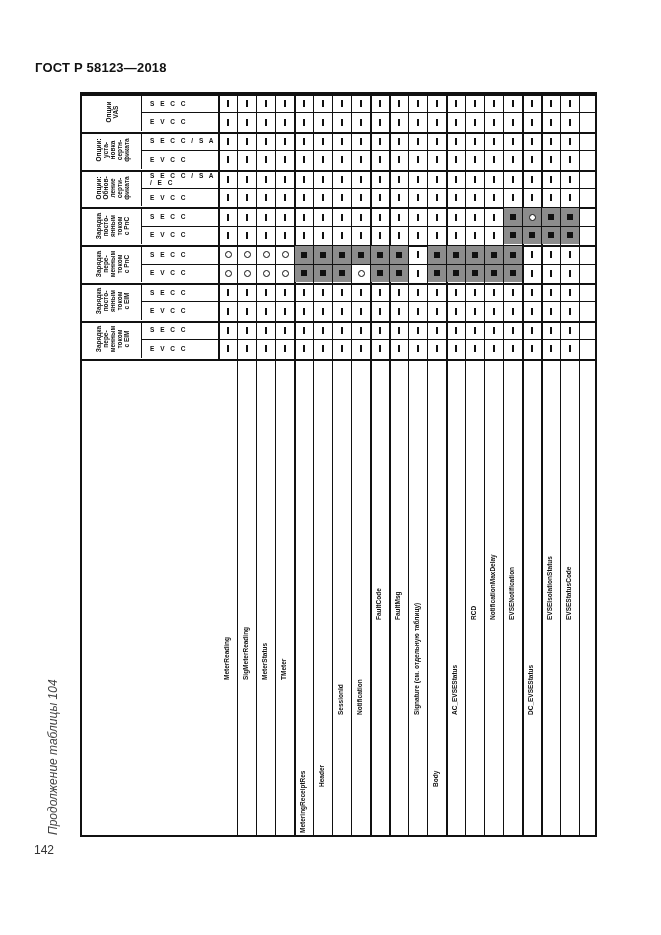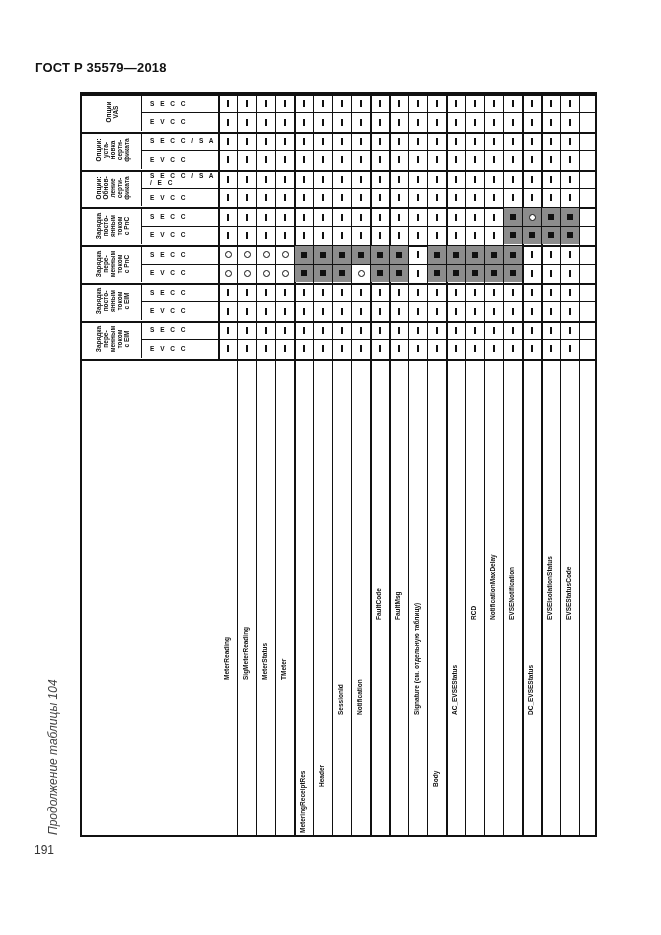--- a/index.html
+++ b/index.html
@@ -18,21 +18,21 @@
   .cell{position:absolute;box-sizing:border-box;display:flex;align-items:center;justify-content:center;}
   .cell.shaded{background:#8c8c8c;}
   .cell .dash{width:2px;height:7px;background:#111;}
   .cell .sq{width:6px;height:6px;background:#111;}
   .cell .ring{width:5px;height:5px;border:1.5px solid #111;border-radius:50%;background:#fff;}
   .name{position:absolute;transform-origin:0 0;transform:rotate(-90deg);font-size:6.5px;font-weight:bold;white-space:nowrap;}
 </style>
 </head>
 <body>
 
-<div class="doc-title">ГОСТ Р 35579—2018</div>
+<div class="doc-title">ГОСТ Р 58123—2018</div>
 
 <div class="table" id="tbl">
     <div class="grp-head" style="top: 0px; height: 36.8px;">
       <div class="txt">Опции
 VAS</div>
     </div>
     <div class="fmt" style="top: 0px; height: 18.4px;">S E C C</div>
     <div class="fmt" style="top: 18.4px; height: 18.4px;">E V C C</div>
     <div class="grp-head" style="top: 37.8px; height: 36.8px;">
       <div class="txt">Опции:
@@ -937,13 +937,13 @@
     <div class="name" style="left: 369px; top: 621px;">AC_EVSEStatus</div>
     <div class="name" style="left: 388px; top: 526px;">RCD</div>
     <div class="name" style="left: 407px; top: 526px;">NotificationMaxDelay</div>
     <div class="name" style="left: 426px; top: 526px;">EVSENotification</div>
     <div class="name" style="left: 445px; top: 621px;">DC_EVSEStatus</div>
     <div class="name" style="left: 464px; top: 526px;">EVSEIsolationStatus</div>
     <div class="name" style="left: 483px; top: 526px;">EVSEStatusCode</div>
   </div>
 
 <div class="caption">Продолжение таблицы 104</div>
-<div class="page-num">191</div>
+<div class="page-num">142</div>
 
 </body></html>

